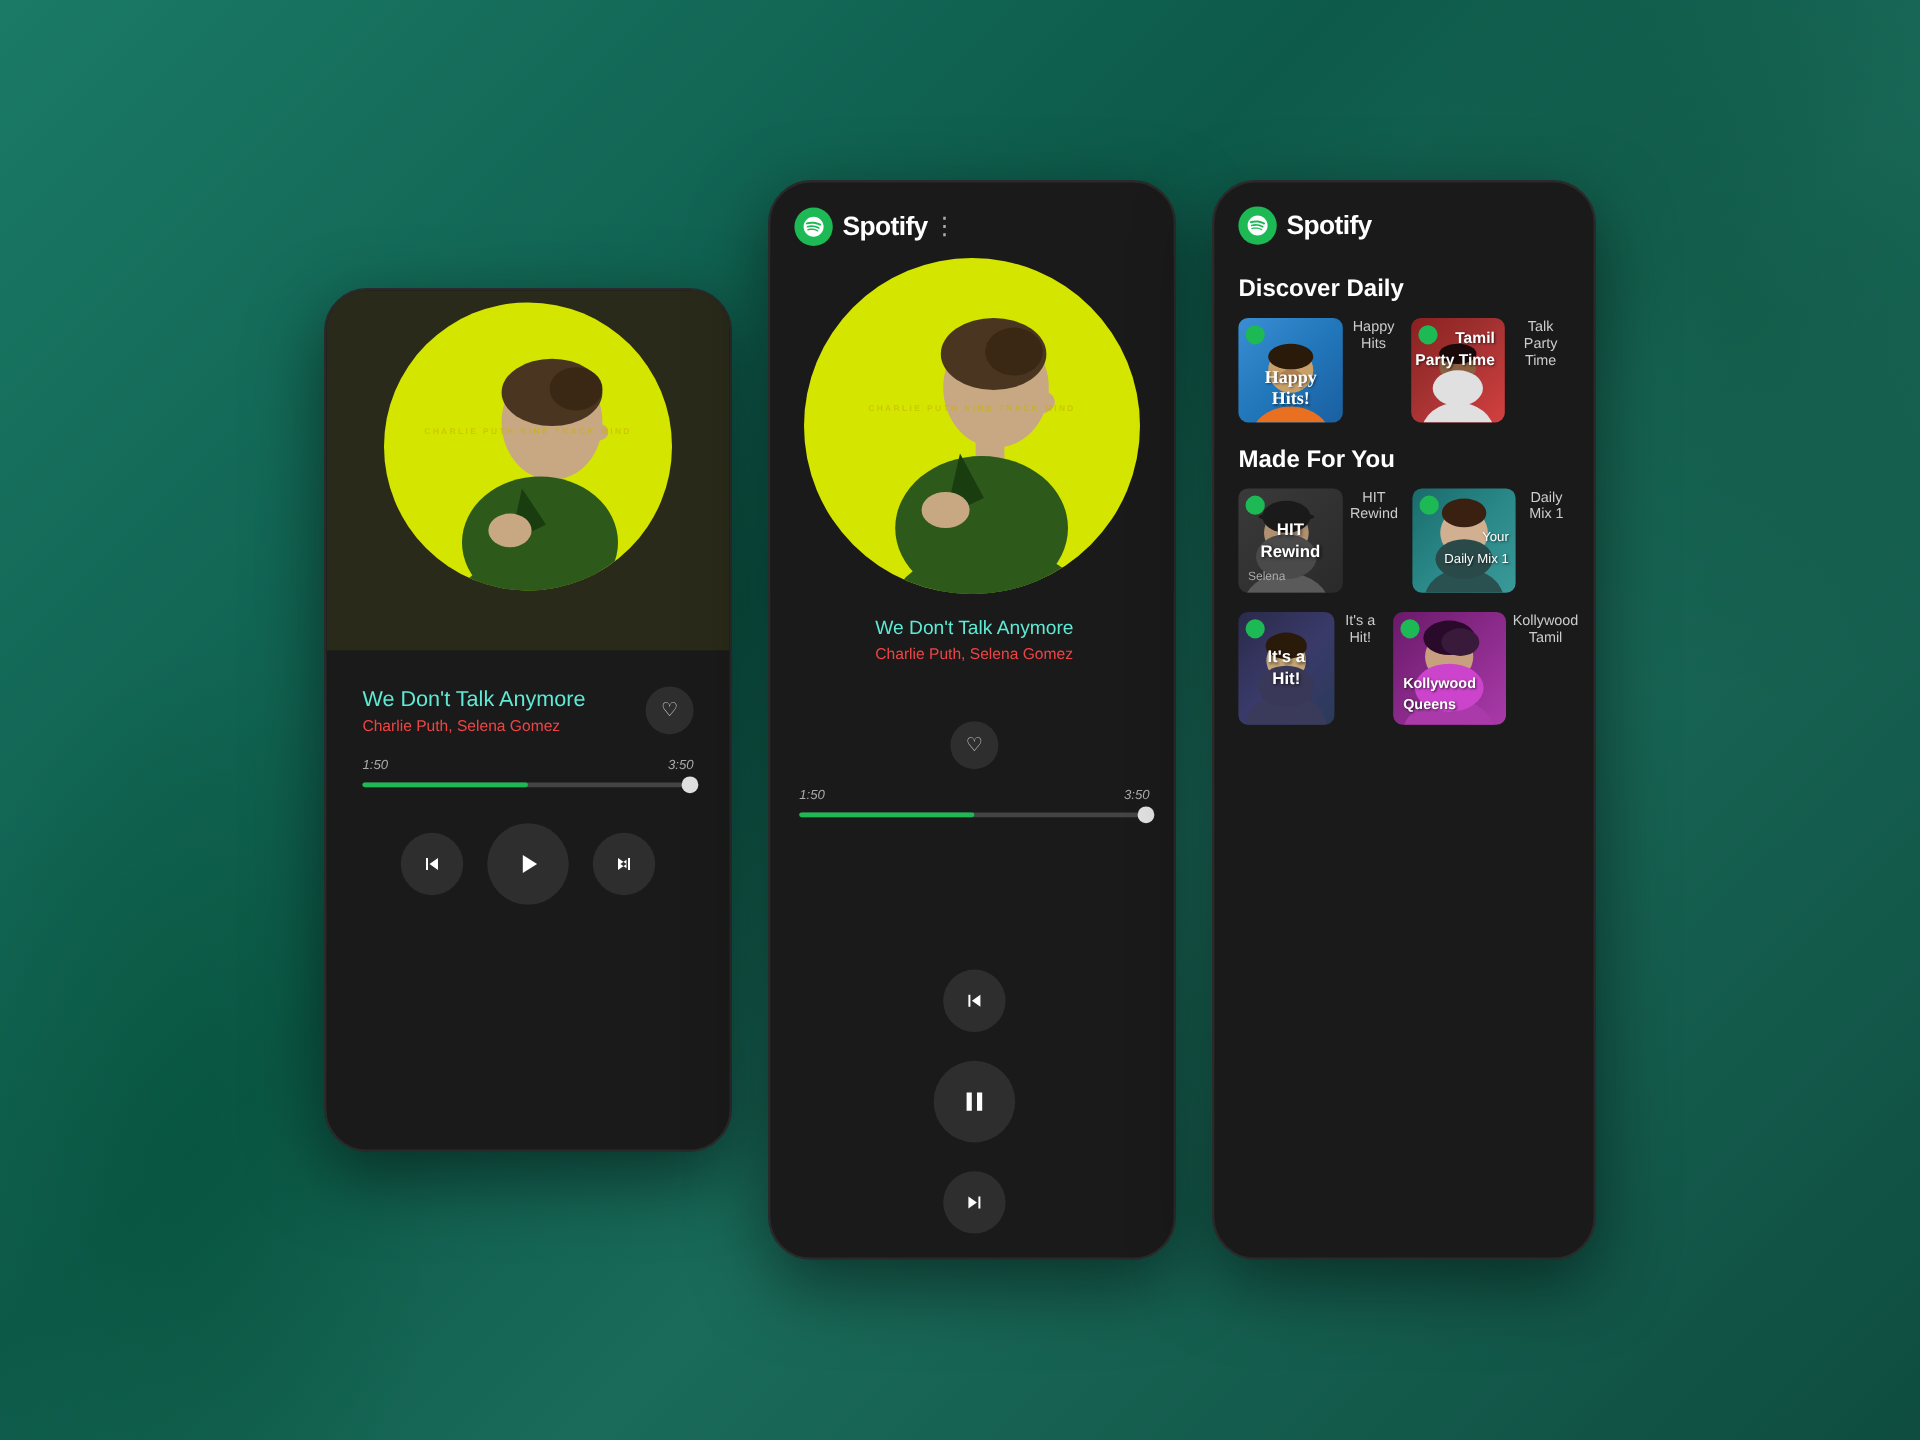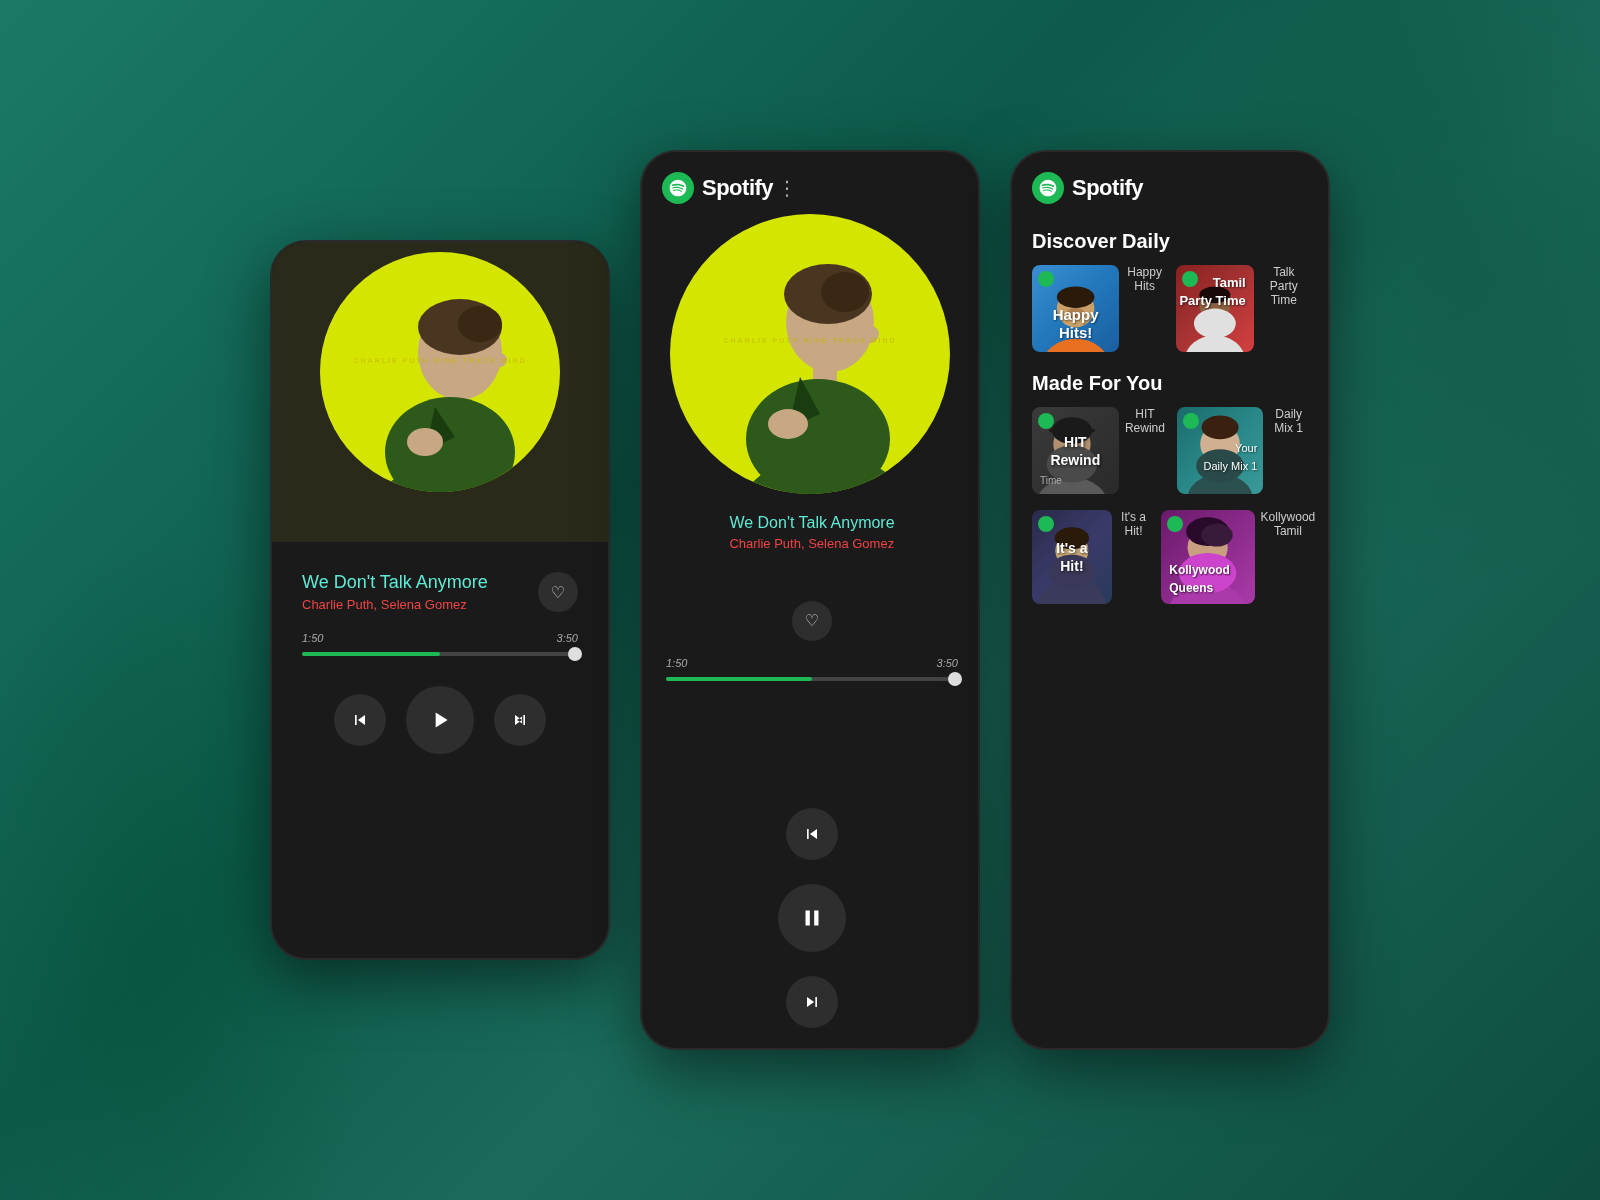--- a/index.html
+++ b/index.html
@@ -306,20 +306,21 @@
 
     .playlist-label {
       color: #cccccc;
       font-size: 12px;
       text-align: center;
     }
 
     
     .card-happy-hits {
       background: linear-gradient(135deg, #3a8fd4 0%, #2277bb 50%, #1a5fa0 100%);
+      font-family: Liberation Serif, serif;
     }
 
     .card-tamil-party {
       background: linear-gradient(135deg, #8b2020 0%, #a03030 40%, #d44040 100%);
     }
 
     .card-hit-rewind {
       background: linear-gradient(135deg, #3a3a3a 0%, #2a2a2a 100%);
     }
 
@@ -598,21 +599,21 @@
           <circle cx="60" cy="55" r="28" fill="#b09070"></circle>
           <ellipse cx="60" cy="35" rx="30" ry="20" fill="#1a1a1a"></ellipse>
 
           <ellipse cx="60" cy="35" rx="35" ry="6" fill="#1a1a1a"></ellipse>
           <ellipse cx="60" cy="85" rx="38" ry="28" fill="#4a4a4a"></ellipse>
         </svg>
         <div style="position:absolute;top:50%;left:50%;transform:translate(-50%,-50%);text-align:center;">
           <span style="color:white;font-weight:900;font-size:14px;line-height:1.1;text-shadow:1px 1px 3px rgba(0,0,0,0.8);">HIT Rewind</span>
         </div>
         <div style="position:absolute;bottom:6px;left:8px;">
-          <span style="color:#aaaaaa;font-size:10px;">Time</span>
+          <span style="color:#aaaaaa;font-size:10px;">Selena</span>
         </div>
       </div>
       <div class="playlist-label">HIT Rewind</div>
     </div>
 
     <div class="playlist-card">
       <div class="playlist-thumb card-daily-mix">
         <div class="card-spotify-dot"></div>
         
         <svg viewBox="0 0 130 130" width="100%" height="100%" xmlns="http://www.w3.org/2000/svg">

